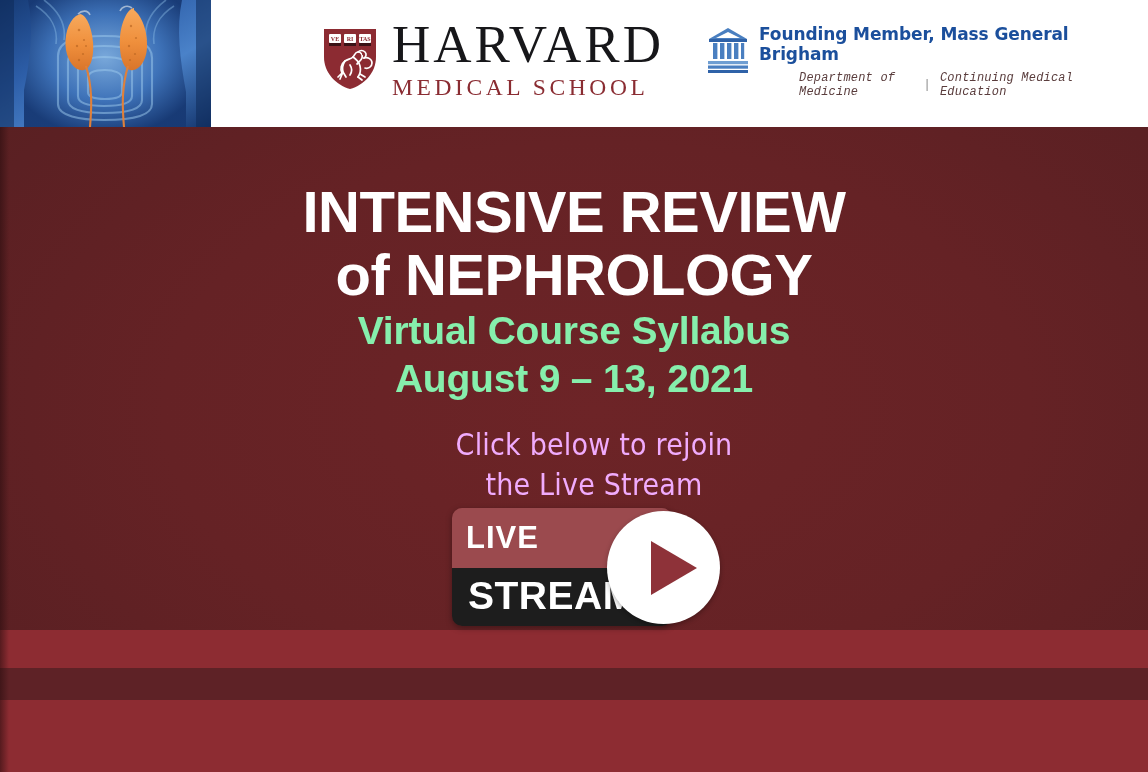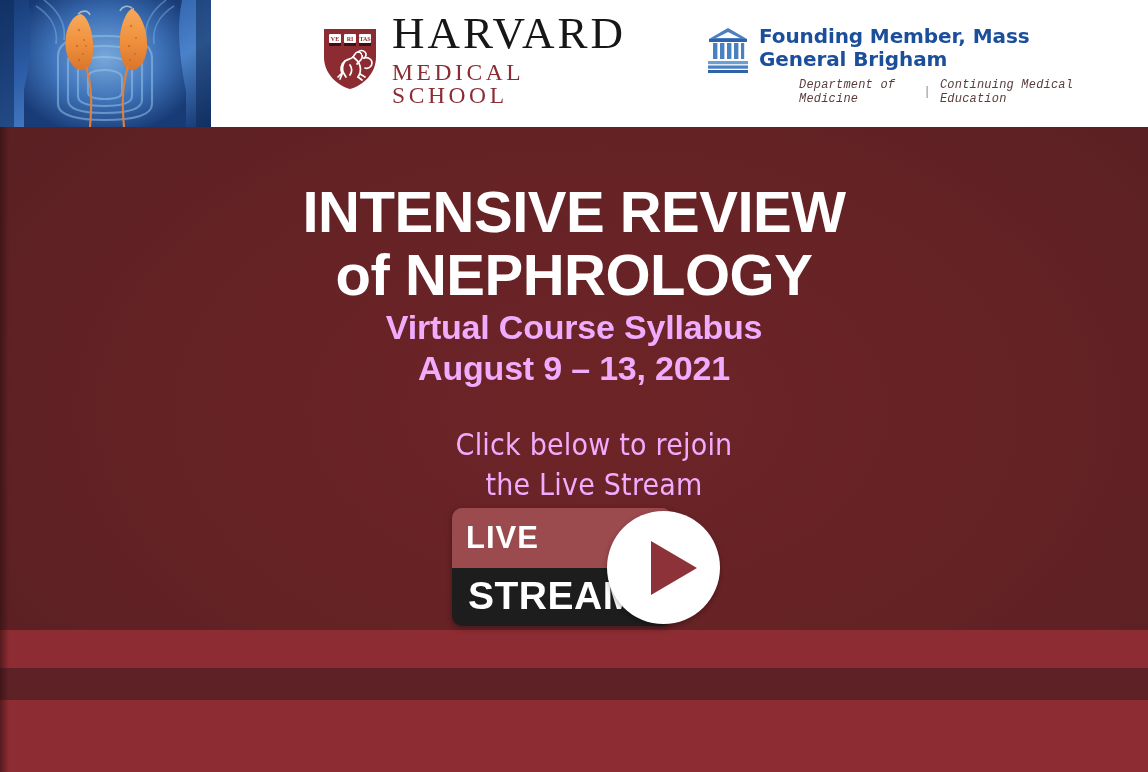--- a/index.html
+++ b/index.html
@@ -80,21 +80,21 @@
     left: 322px; top: 20px;
     width: 300px; height: 78px;
     display: flex;
     align-items: center;
     gap: 14px;
   }
   .hms-shield { width: 56px; height: 64px; flex: 0 0 auto; }
   .hms-words { display: flex; flex-direction: column; line-height: 1; }
   .hms-word-1 {
     font-family: "Liberation Serif", serif;
-    font-size: 45px;
+    font-size: 53px;
     letter-spacing: 3px;
     color: #17171a;
     font-weight: 400;
   }
   .hms-word-2 {
     font-family: "Liberation Serif", serif;
     font-size: 23.5px;
     letter-spacing: 3.6px;
     color: #8a2c32;
     margin-top: 5px;
@@ -116,21 +116,21 @@
     font-family: "DejaVu Sans", sans-serif;
     font-weight: bold;
     font-size: 27.5px;
     color: #1b4f9c;
     line-height: 1.08;
     letter-spacing: -0.3px;
   }
   .bwh-line-2 {
     font-family: "DejaVu Sans", sans-serif;
     font-weight: bold;
-    font-size: 20px;
+    font-size: 17px;
     color: #1b4f9c;
     line-height: 1.15;
     letter-spacing: -0.1px;
     margin-top: 1px;
   }
   .bwh-line-3 {
     font-family: Liberation Mono, monospace;
     font-style: italic;
     font-size: 12px;
     color: #5a3d3d;
@@ -163,22 +163,22 @@
 
   .subtitle-block {
     position: absolute;
     left: 0; top: 307px;
     width: 1148px;
     text-align: center;
   }
   .subtitle-line {
     font-family: "Liberation Sans", sans-serif;
     font-weight: bold;
-    font-size: 34px;
-    color: #f0abfc;
+    font-size: 39px;
+    color: #86efac;
     line-height: 1.22;
     letter-spacing: -0.2px;
   }
 
   .cta-block {
     position: absolute;
     left: 0; top: 425px;
     width: 1148px;
     text-align: center;
   }

